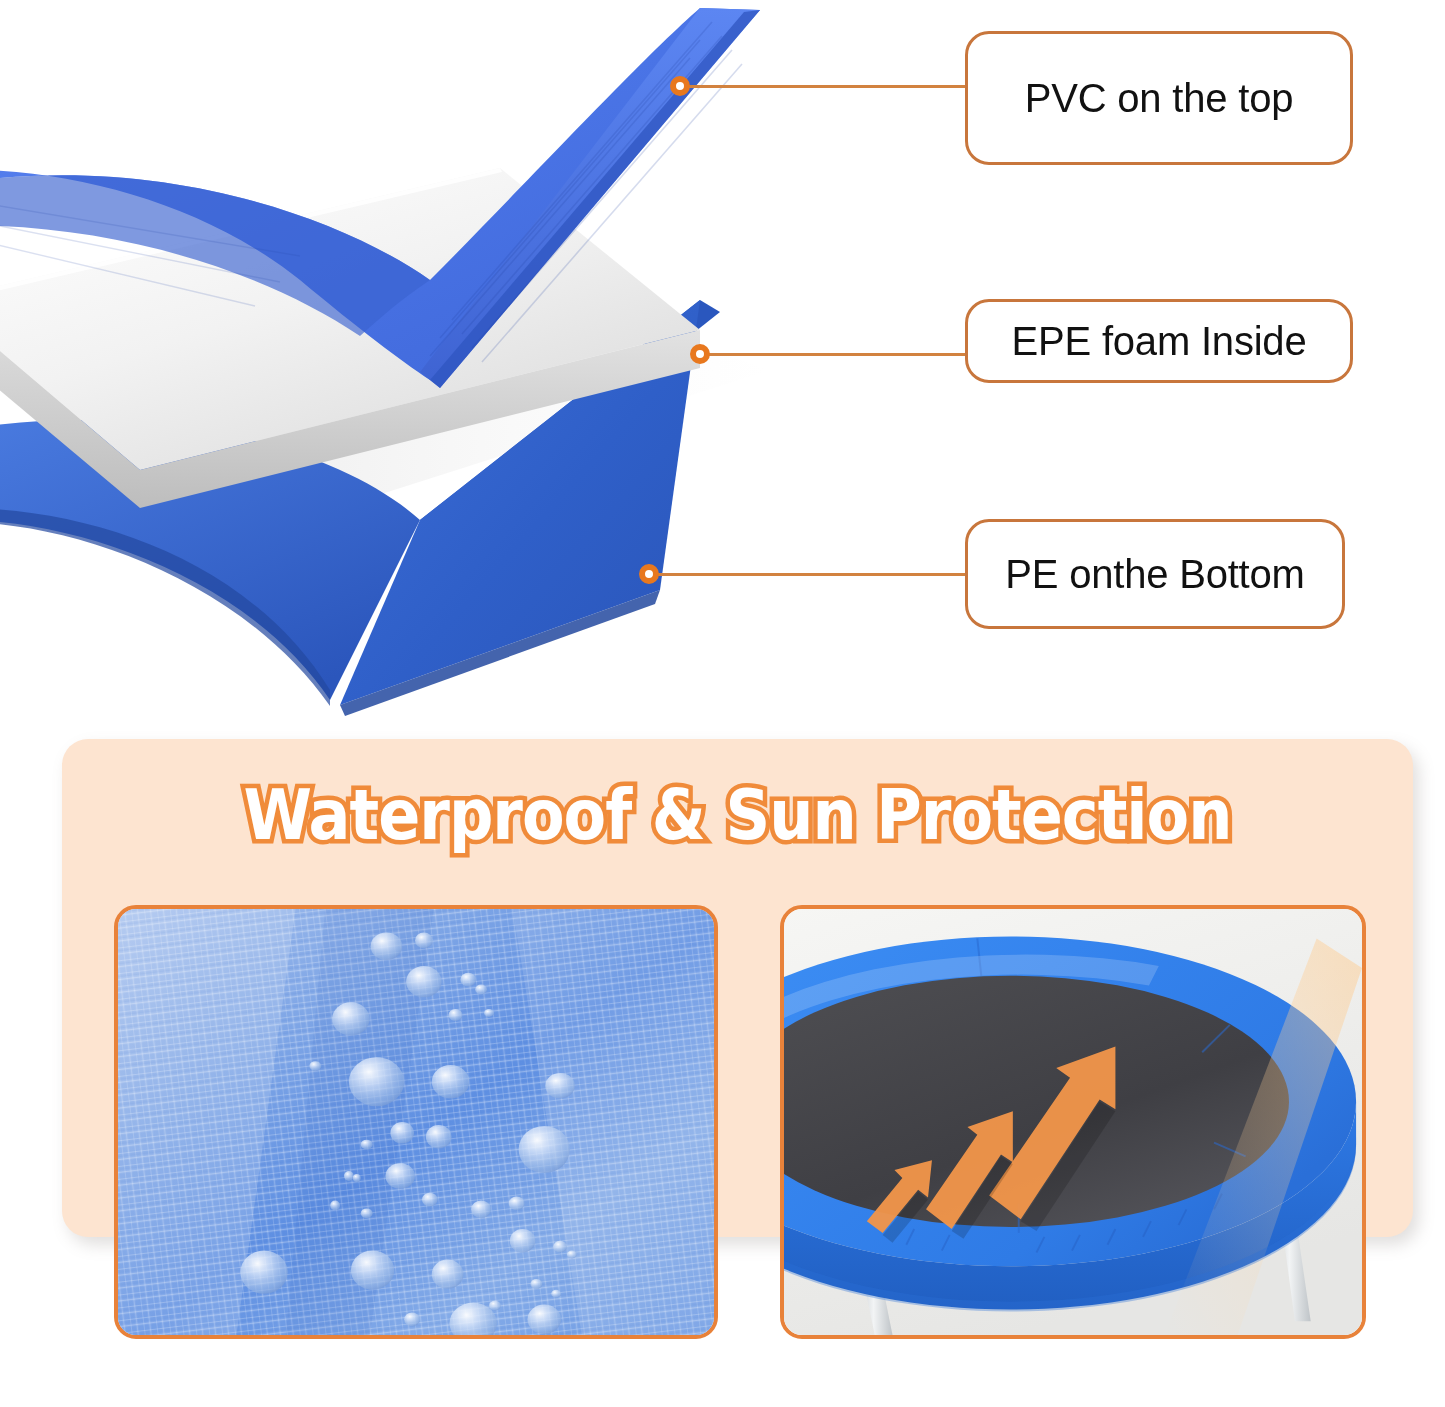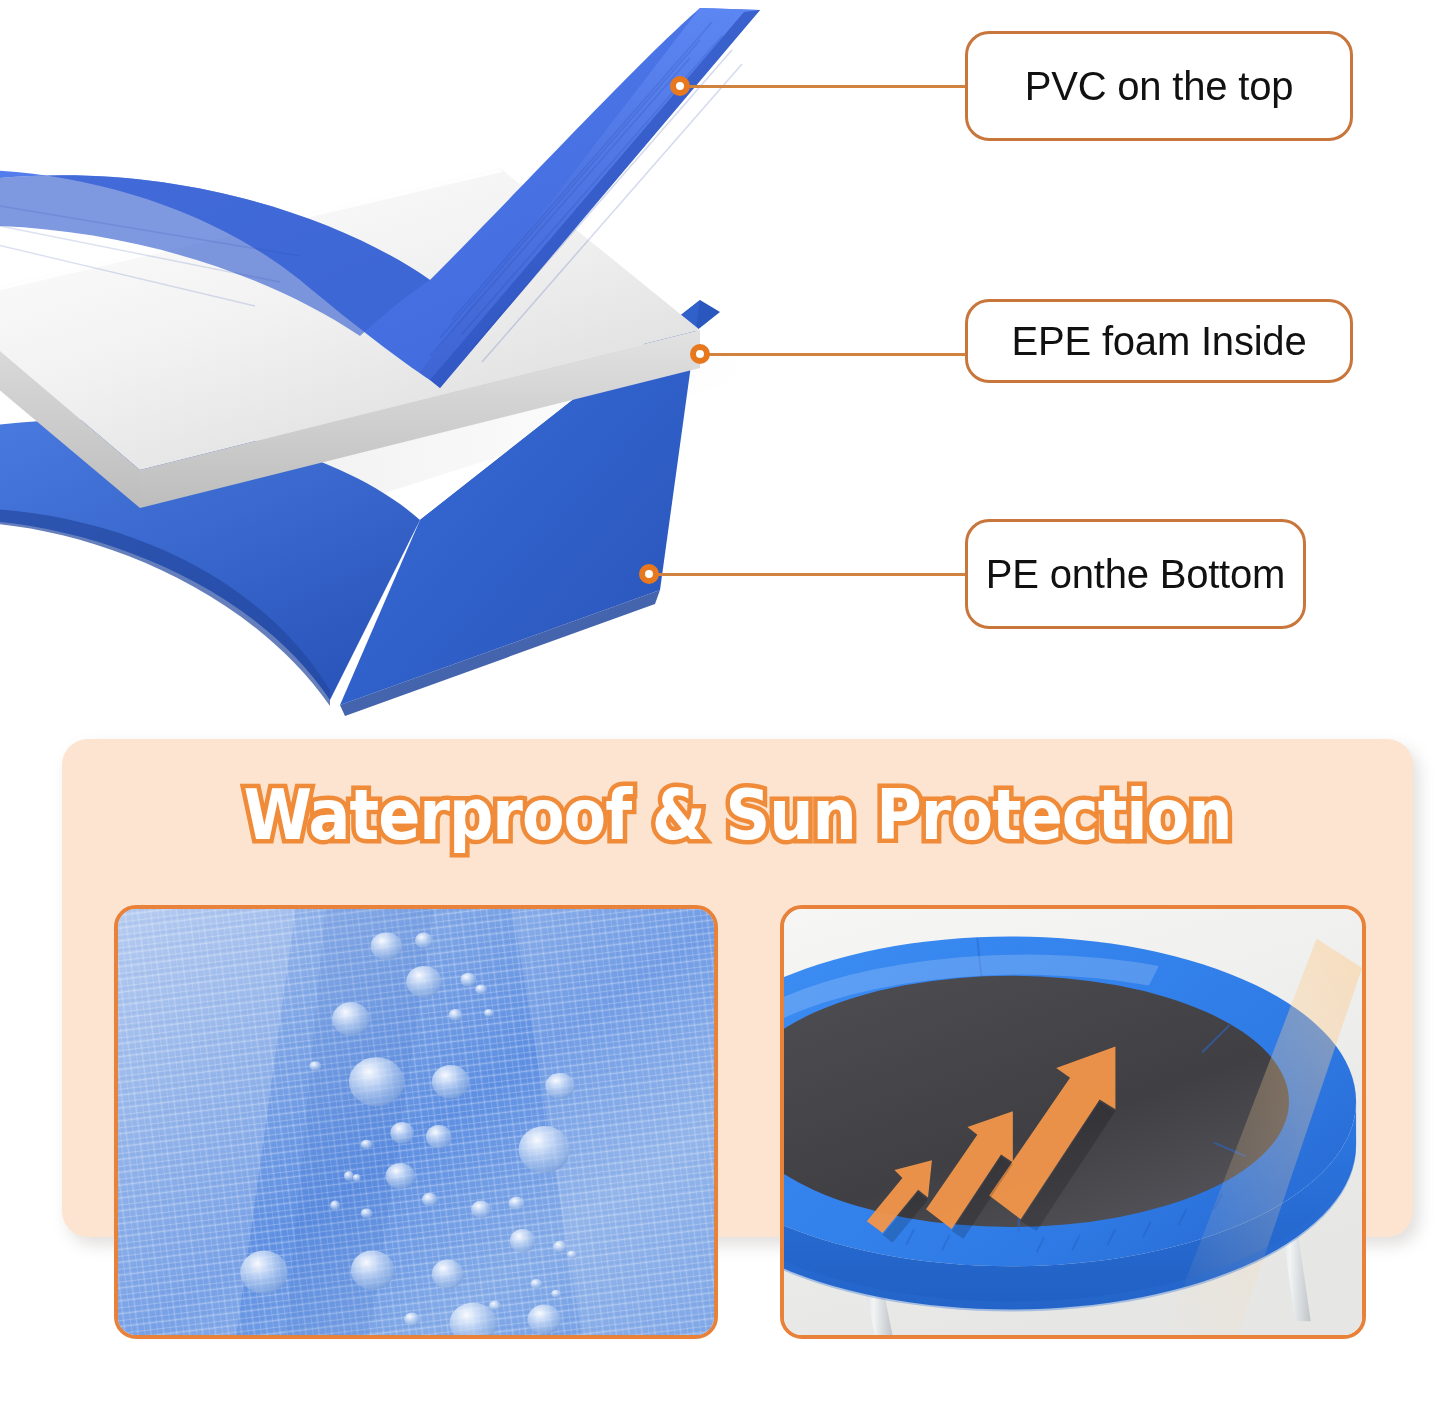--- a/index.html
+++ b/index.html
@@ -35,23 +35,23 @@
     justify-content: center;
   }
   .callout-label {
     color: #111111;
     font-size: 40px;
     font-weight: 400;
     letter-spacing: -0.2px;
     white-space: nowrap;
     font-family: "Liberation Sans", sans-serif;
   }
-  #callout-box-0 { left: 965px; top: 31px;  width: 388px; height: 110px; }
+  #callout-box-0 { left: 965px; top: 31px;  width: 388px; height: 134px; }
   #callout-box-1 { left: 965px; top: 299px; width: 388px; height: 84px; }
-  #callout-box-2 { left: 965px; top: 519px; width: 341px; height: 110px; text-align: right; }
+  #callout-box-2 { left: 965px; top: 519px; width: 380px; height: 110px; text-align: right; }
 
   
   .leader-line {
     position: absolute;
     height: 3px;
     background: #D2823F;
   }
   #leader-line-0 { left: 686px; top: 85px;  width: 280px; }
   #leader-line-1 { left: 706px; top: 353px; width: 260px; }
   #leader-line-2 { left: 655px; top: 573px; width: 311px; }

